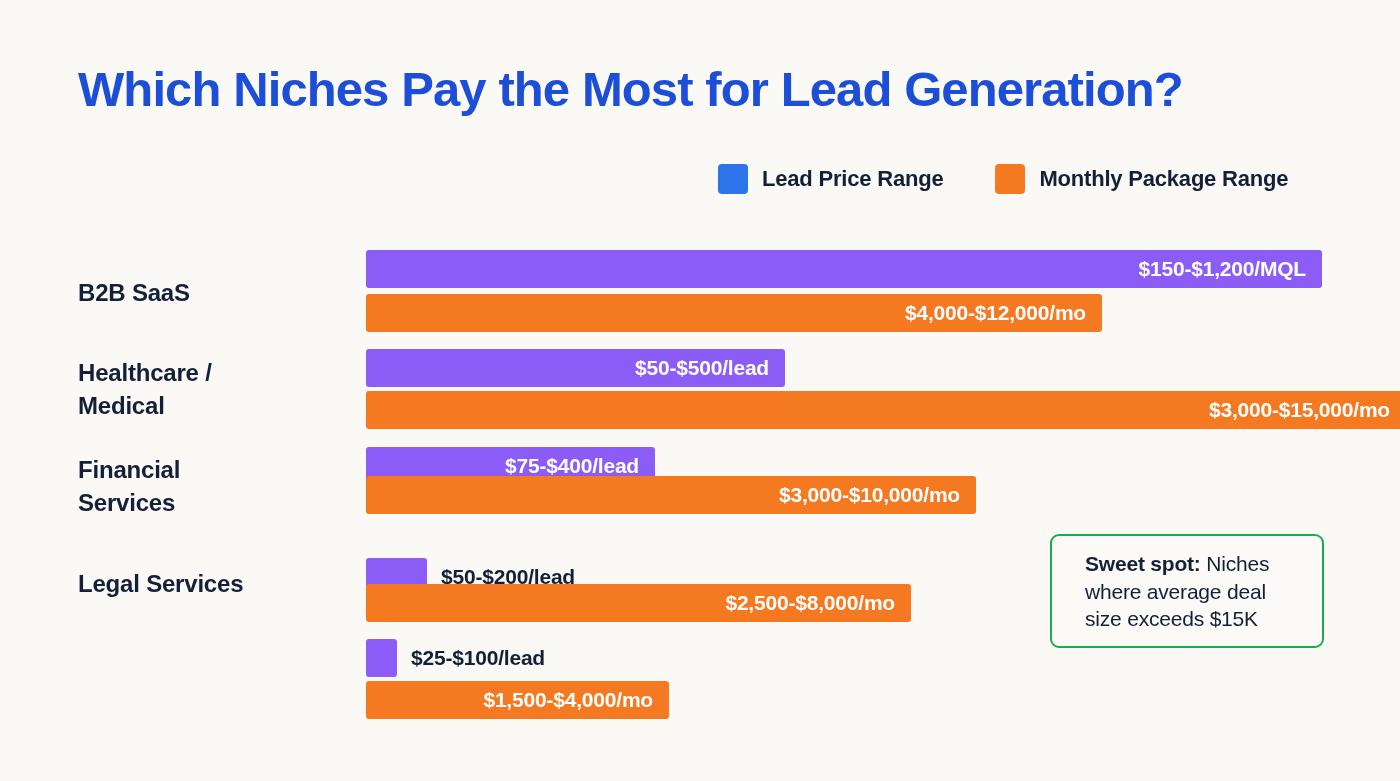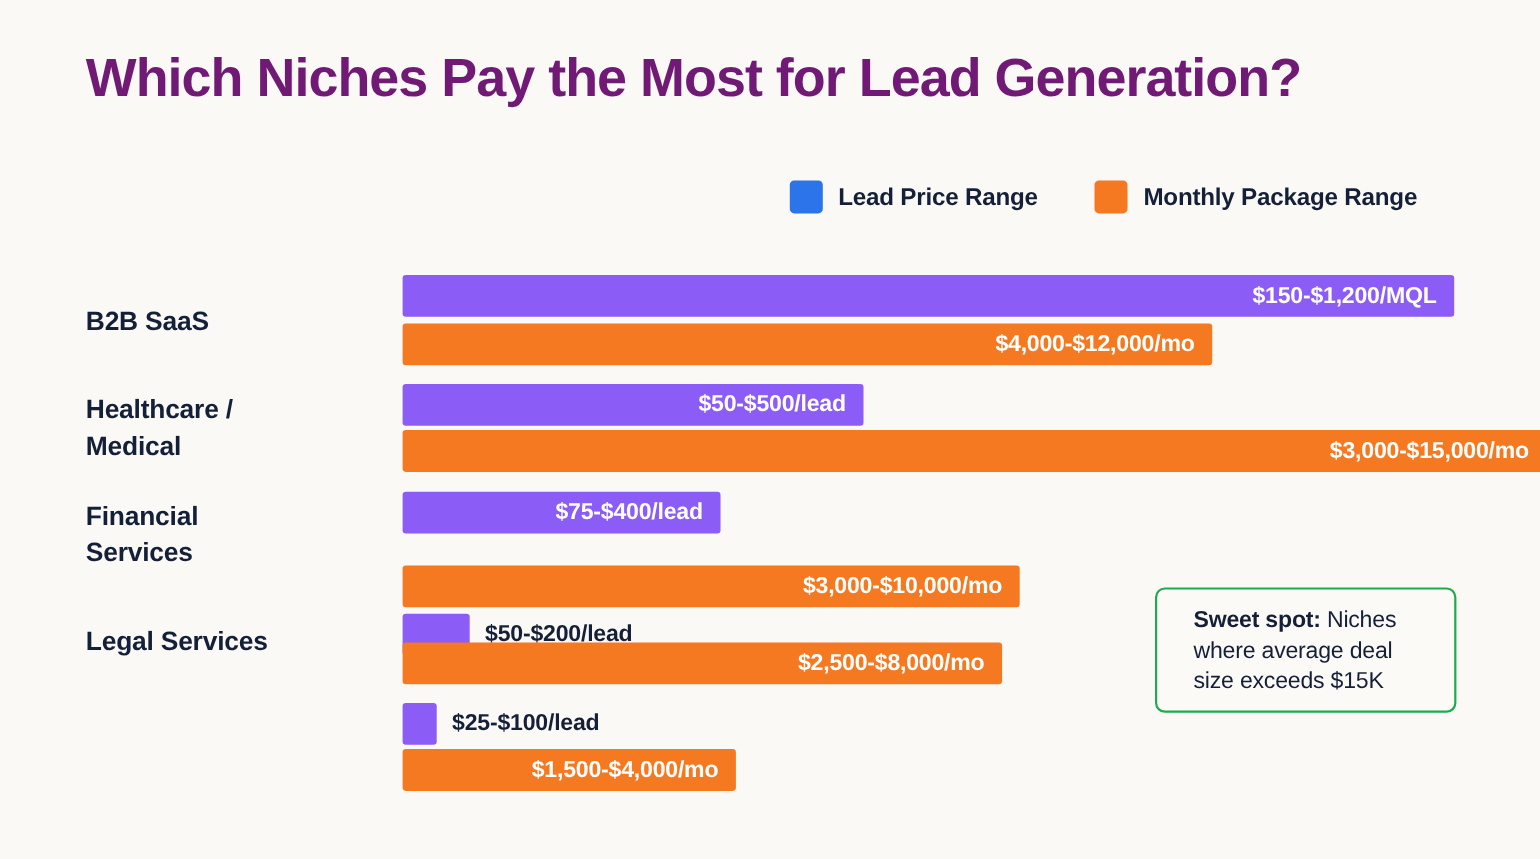--- a/index.html
+++ b/index.html
@@ -18,24 +18,24 @@
 
   .infographic {
     position: absolute;
     inset: 0;
   }
 
   
   .chart-title {
     position: absolute;
     left: 78px;
-    top: 45px;
+    top: 63px;
     font-size: 49px;
     font-weight: bold;
-    color: #701a75;
+    color: #1d4ed8;
     letter-spacing: -0.9px;
     white-space: nowrap;
     line-height: 1.1;
   }
 
   
   .legend {
     position: absolute;
     left: 718px;
     top: 164px;
@@ -175,21 +175,21 @@
       <span class="bar-value">$3,000-$15,000/mo</span>
     </div>
 
     <div class="row-label" style="top:487px">
       <span>Financial</span><br>
       <span>Services</span>
     </div>
     <div class="bar blue" style="left:366px; top:447px; width:289px;">
       <span class="bar-value">$75-$400/lead</span>
     </div>
-    <div class="bar orange" style="left:366px; top:514px; width:561px;">
+    <div class="bar orange" style="left:366px; top:476px; width:610px;">
       <span class="bar-value">$3,000-$10,000/mo</span>
     </div>
 
     <div class="row-label" style="top:584px">Legal Services</div>
     <div class="bar blue" style="left:366px; top:542px; width:61px;margin-top:16px;">
       <span class="bar-value outside">$50-$200/lead</span>
     </div>
     <div class="bar orange" style="left:366px; top:584px; width:545px;">
       <span class="bar-value">$2,500-$8,000/mo</span>
     </div>

